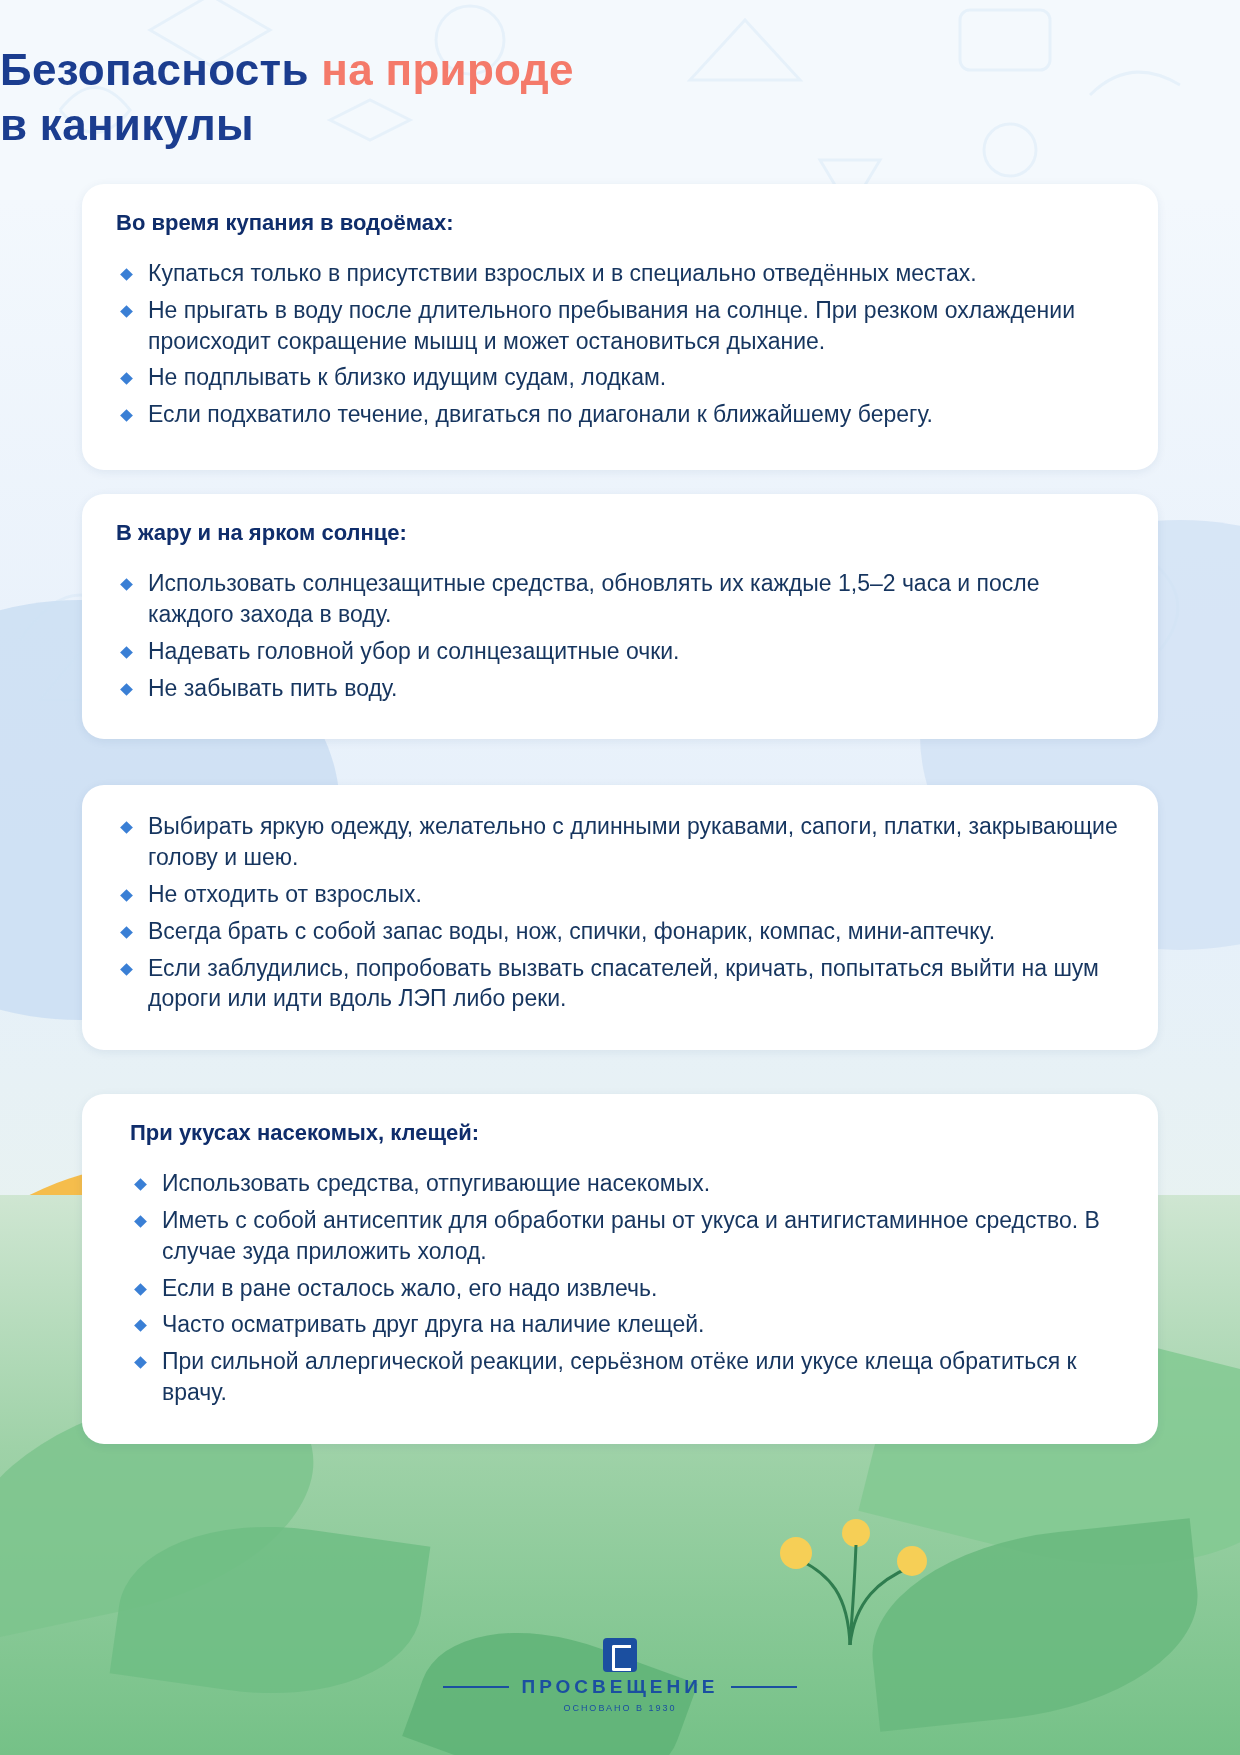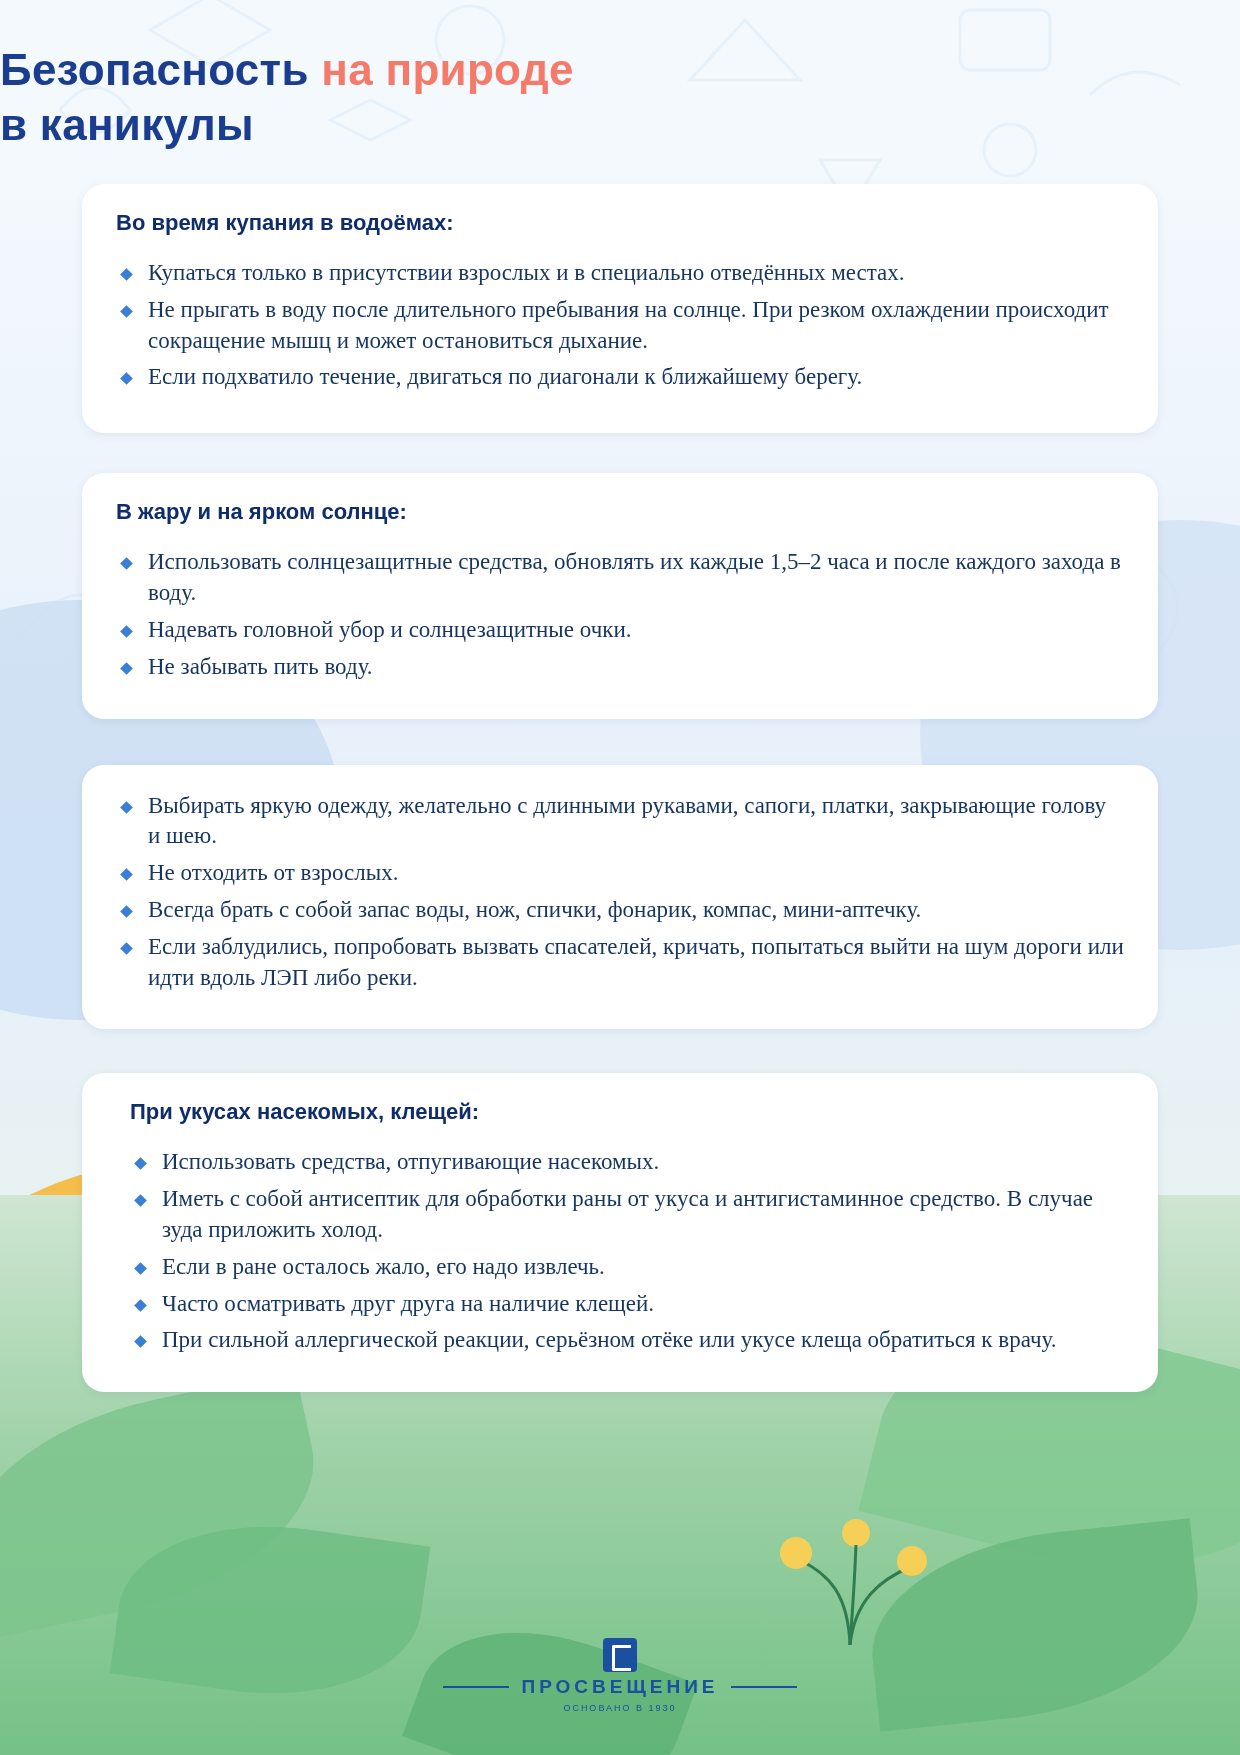--- a/index.html
+++ b/index.html
@@ -114,33 +114,32 @@
     z-index: 3;
     margin: 0 auto;
     width: 1076px;
     padding-top: 32px;
   }
   .card {
     background: #ffffff;
     border-radius: 22px;
     box-shadow: 0 2px 10px rgba(30,60,110,.08);
     padding: 26px 34px 30px 34px;
-    margin-bottom: 40px;
+    margin-bottom: 24px;
   }
   .card h2 {
     margin: 0 0 22px 0;
     font-size: 22px;
     font-weight: bold;
     color: #0f2d6b;
   }
   ul.items {
     list-style: none;
     margin: 0;
     padding: 0;
-    font-family: Liberation Serif, serif;
   }
   ul.items li {
     position: relative;
     padding-left: 32px;
     margin-bottom: 6px;
     font-size: 23px;
     line-height: 1.34;
     color: #16355f;
   }
   ul.items li::before {
@@ -260,20 +259,21 @@
   <span>в каникулы</span>
 </div>
 
 <div class="cards">
 
   <section class="card c1">
     <h2>Во время купания в водоёмах:</h2>
     <ul class="items">
       <li>Купаться только в присутствии взрослых и в специально отведённых местах.</li>
       <li>Не прыгать в воду после длительного пребывания на солнце. При резком охлаждении происходит сокращение мышц и может остановиться дыхание.</li>
+      <li>Не подплывать к близко идущим судам, лодкам.</li>
       <li>Если подхватило течение, двигаться по диагонали к ближайшему берегу.</li>
     </ul>
   </section>
 
   <section class="card c2">
     <h2>В жару и на ярком солнце:</h2>
     <ul class="items">
       <li> Использовать солнцезащитные средства, обновлять их каждые 1,5–2 часа и после каждого захода в воду.</li>
       <li>Надевать головной убор и солнцезащитные очки.</li>
       <li>Не забывать пить воду.</li>

